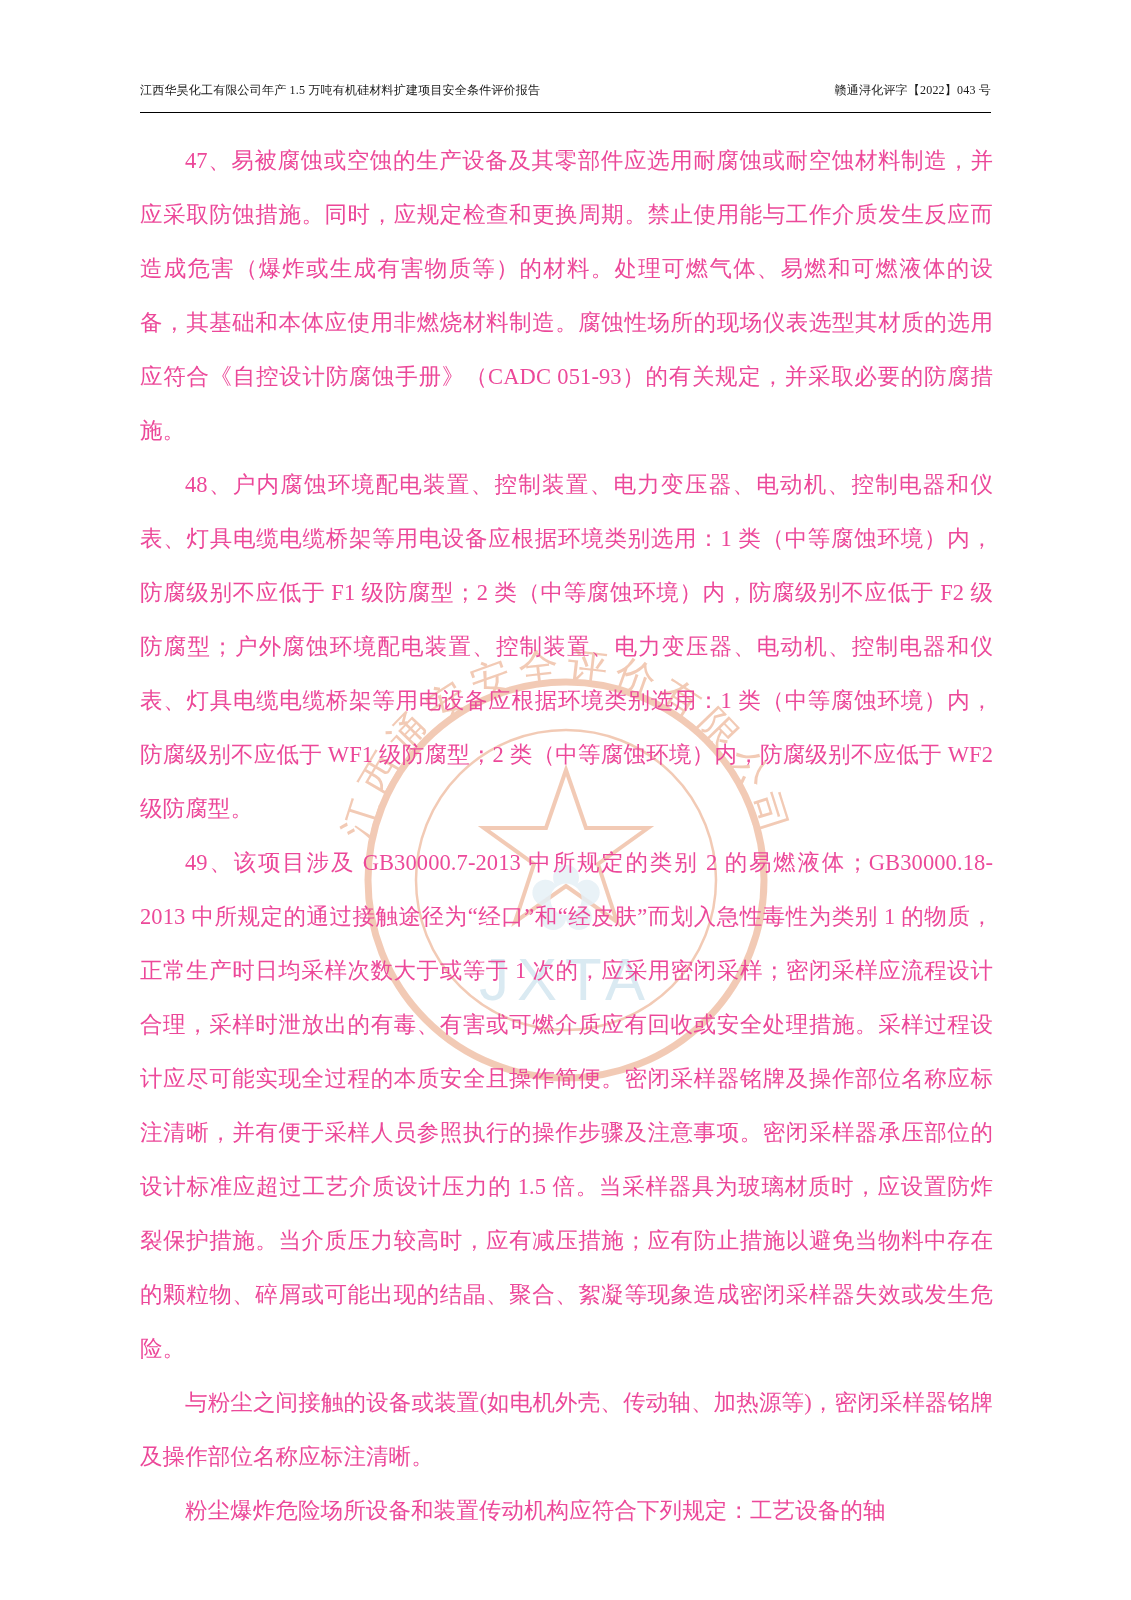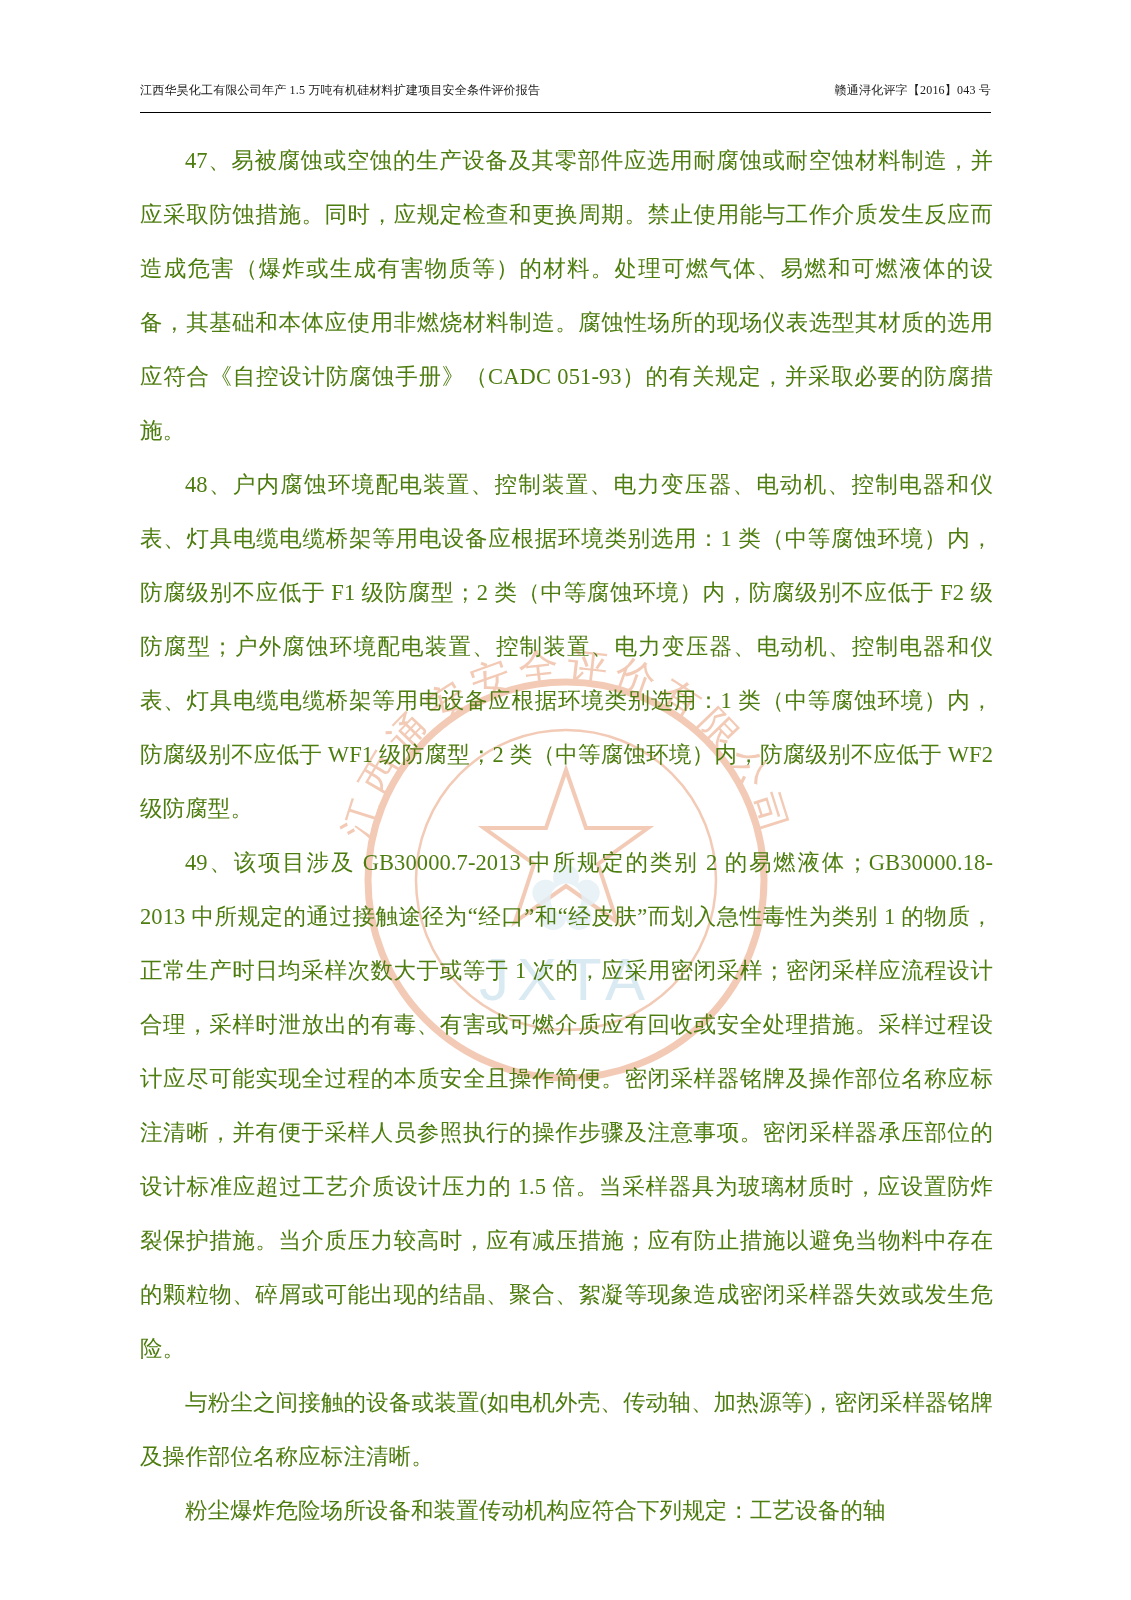--- a/index.html
+++ b/index.html
@@ -55,36 +55,36 @@
     position: absolute;
     left: 140px;
     right: 138px;
     top: 134px;
     z-index: 3;
   }
   p.para {
     margin: 0 0 0 0;
     font-size: 22.5px;
     line-height: 54px;
-    color: #4d7c0f;
+    color: #ec4899;
     text-align: justify;
     text-justify: inter-ideograph;
     text-indent: 45px;
     letter-spacing: 0.1px;
   }
   .spaced { letter-spacing: 0.6px; }
 </style>
 </head>
 <body>
 
 <div class="page">
 
   <div class="header">
     <div class="header-left">江西华昊化工有限公司年产 1.5 万吨有机硅材料扩建项目安全条件评价报告</div>
-    <div class="header-right">赣通浔化评字【2016】043 号</div>
+    <div class="header-right">赣通浔化评字【2022】043 号</div>
   </div>
   <div class="header-rule"></div>
 
   <svg class="watermark" viewBox="0 0 560 560" xmlns="http://www.w3.org/2000/svg">
     <defs>
       <path id="arcTop" d="M 80,280 A 200,200 0 0 1 480,280"></path>
     </defs>
     <circle cx="280" cy="280" r="198" fill="none" stroke="#e8a07a" stroke-width="7"></circle>
     <circle cx="280" cy="280" r="150" fill="none" stroke="#e8a07a" stroke-width="2.5"></circle>
 

